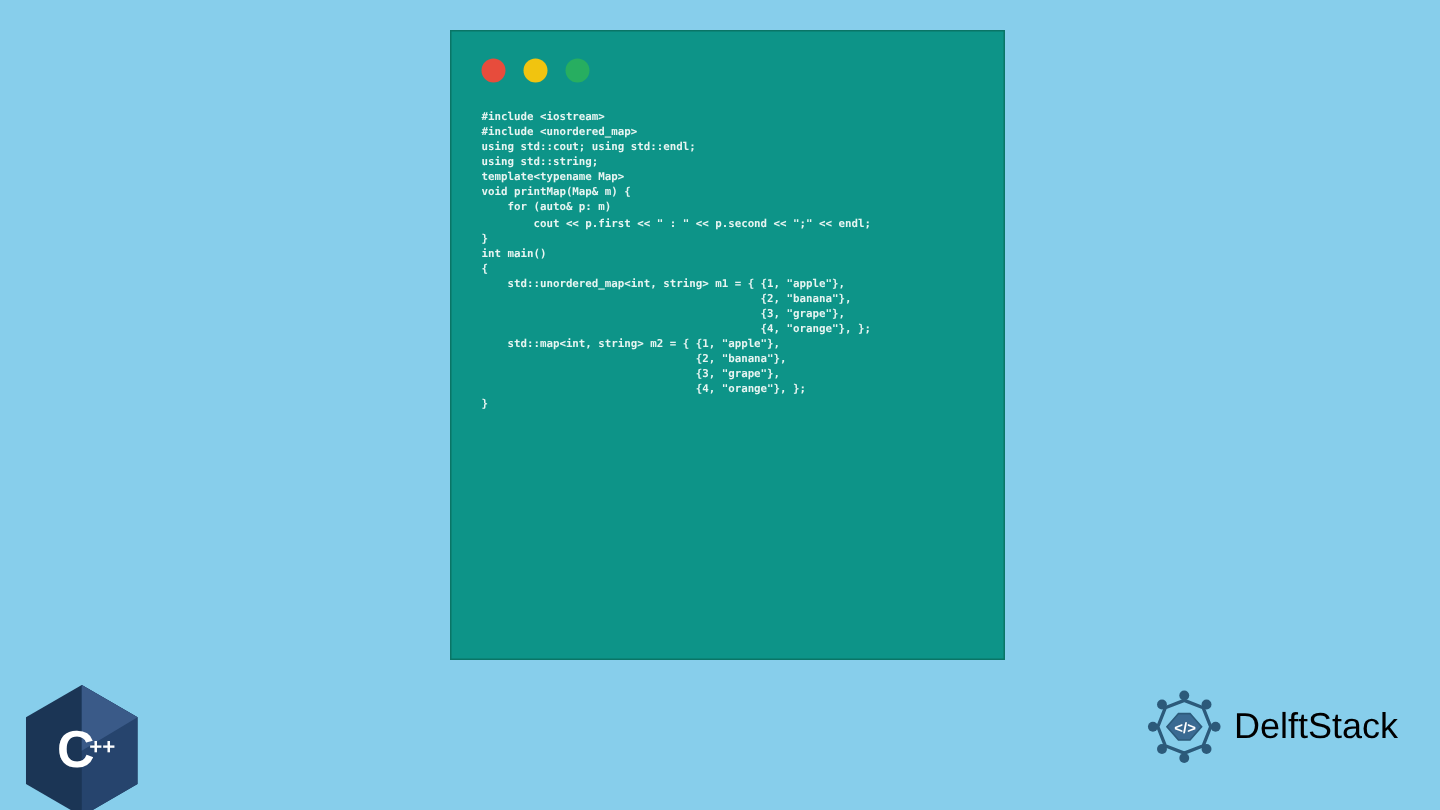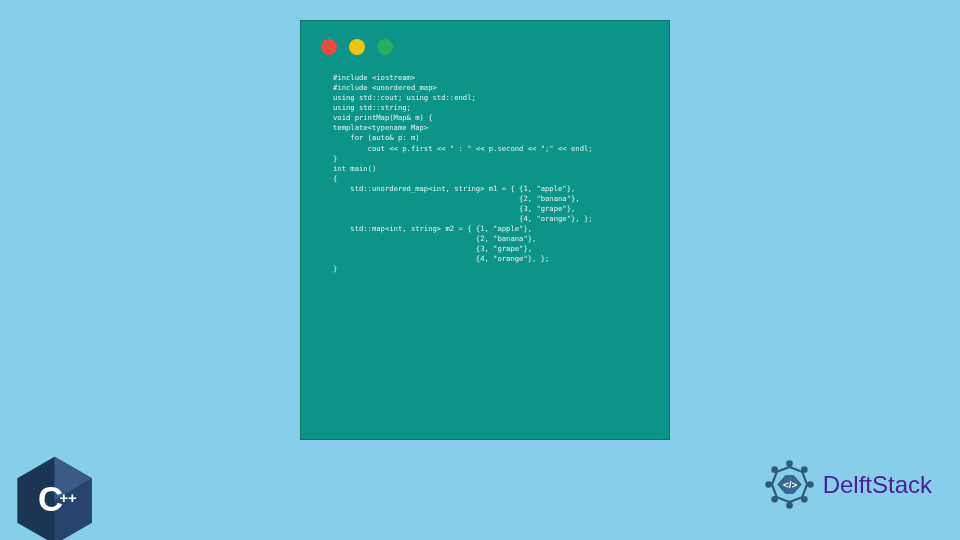--- a/index.html
+++ b/index.html
@@ -36,22 +36,21 @@
       border-radius: 50%;
     }
     .dot.red { background: #e74c3c; }
     .dot.yellow { background: #f1c40f; }
     .dot.green { background: #27ae60; }
     .code-line {
       font-size: 7.2px;
       line-height: 1.4;
       color: #e8f5f2;
       white-space: pre;
-      font-weight: 400;
-      margin-left: 12px;
+      font-weight: 700;
     }
     .cpp-logo {
       position: absolute;
       left: 12px;
       bottom: -10px;
       width: 85px;
       height: 95px;
     }
     .delftstack-logo {
       position: absolute;
@@ -62,42 +61,42 @@
       gap: 6px;
     }
     .delft-badge {
       width: 55px;
       height: 55px;
       position: relative;
     }
     .delft-text {
       font-family: "Segoe UI", Arial, sans-serif;
       font-size: 24px;
-      color: #4c1d95;
+      color: #000000;
       font-weight: 400;
     }
   </style>
 </head>
 <body>
 
 <div class="code-window">
   <div class="window-dots">
     <div class="dot red"></div>
     <div class="dot yellow"></div>
     <div class="dot green"></div>
   </div>
   <div>
     <div class="code-line">#include &lt;iostream&gt;</div>
     <div class="code-line">#include &lt;unordered_map&gt;</div>
     <div class="code-line"></div>
     <div class="code-line">using std::cout; using std::endl;</div>
     <div class="code-line">using std::string;</div>
     <div class="code-line"></div>
+    <div class="code-line">template&lt;typename Map&gt;</div>
     <div class="code-line">void printMap(Map&amp; m) {</div>
-    <div class="code-line">template&lt;typename Map&gt;</div>
     <div class="code-line">    for (auto&amp; p: m)</div>
     <div class="code-line">        cout &lt;&lt; p.first &lt;&lt; " : " &lt;&lt; p.second &lt;&lt; ";" &lt;&lt; endl;</div>
     <div class="code-line">}</div>
     <div class="code-line"></div>
     <div class="code-line">int main()</div>
     <div class="code-line">{</div>
     <div class="code-line">    std::unordered_map&lt;int, string&gt; m1 = { {1, "apple"},</div>
     <div class="code-line">                                           {2, "banana"},</div>
     <div class="code-line">                                           {3, "grape"},</div>
     <div class="code-line">                                           {4, "orange"}, };</div>

